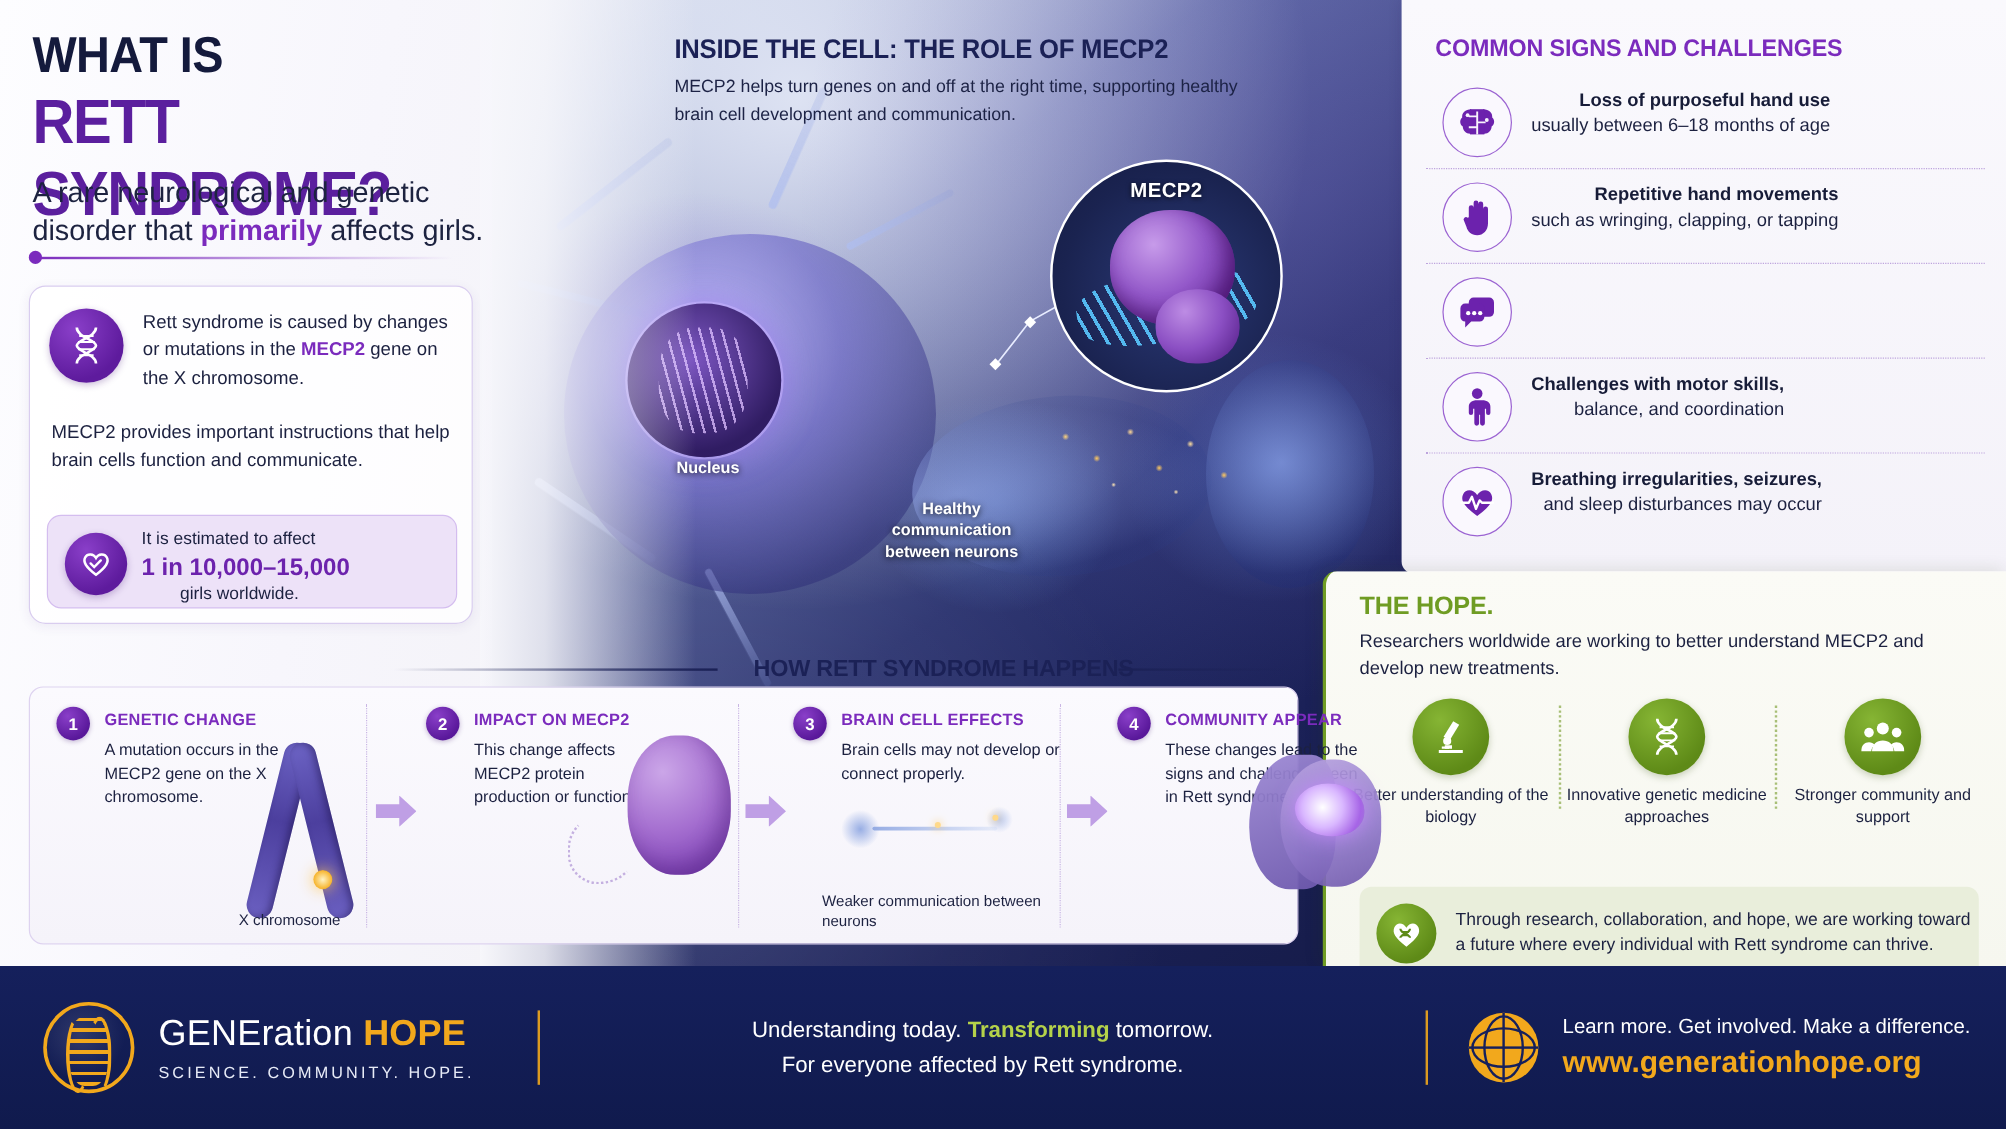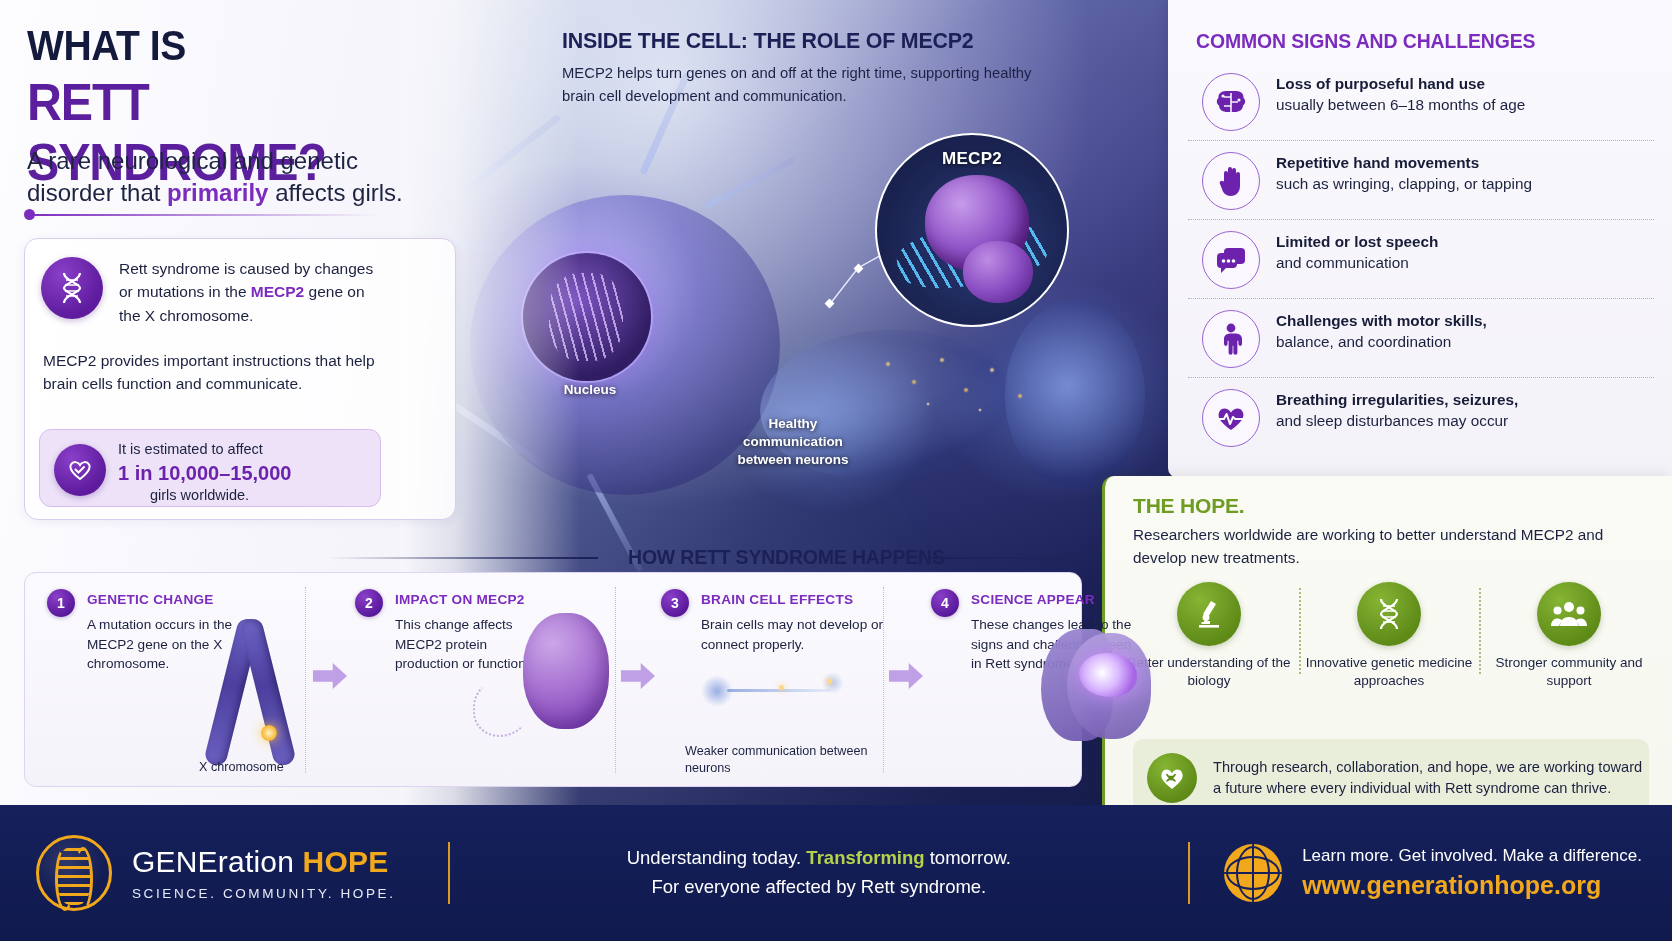--- a/index.html
+++ b/index.html
@@ -139,21 +139,21 @@
   .rule{
     position:absolute; left:28px; top:214px; width:350px; height:2px;
     background:linear-gradient(90deg,#7b2bbd,rgba(123,43,189,0));
   }
   .rule-dot{
     position:absolute; left:24px; top:209px; width:11px; height:11px; border-radius:50%;
     background:#7b2bbd;
   }
 
   .card-main{
-    position:absolute; left:24px; top:238px; width:432px; height:282px;
+    position:absolute; left:24px; top:238px; width:370px; height:282px;
     background:rgba(255,255,255,.82);
     border:1px solid #d9cdef; border-radius:14px;
     box-shadow:0 2px 10px rgba(70,40,130,.07);
   }
   .ic-circle{
     position:absolute; border-radius:50%;
     background:radial-gradient(circle at 34% 28%, #8a3fc9, #5e1b9d 70%);
     display:flex; align-items:center; justify-content:center;
     box-shadow:0 2px 6px rgba(70,20,120,.28);
   }
@@ -199,21 +199,21 @@
     color:#7b2bbd; letter-spacing:-.1px; transform:scaleX(.97); transform-origin:left;
   }
   .signs-list{ position:absolute; left:20px; top:62px; width:466px; }
   .sign-row{ position:relative; display:flex; align-items:flex-start; padding:9px 0 9px 0; min-height:74px; }
   .sign-row + .sign-row{ border-top:1px dotted #bda4dd; }
   .sign-ic{
     flex:0 0 auto; width:58px; height:58px; border-radius:50%;
     border:1.6px solid #9b63d2; background:#faf8fe;
     display:flex; align-items:center; justify-content:center; margin:2px 16px 0 14px;
   }
-  .sign-txt{ padding-top:2px; }
+  .sign-txt{ padding-top:2px;text-align:right; }
   .sign-txt .hd{ font-size:15.3px; font-weight:bold; color:#171c38; line-height:1.4; }
   .sign-txt .bd{ font-size:15.3px; color:#1c2140; line-height:1.4; }
 
   
   .hope-panel{
     position:absolute; left:1102px; top:476px; width:570px; height:329px;
     background:linear-gradient(180deg,#fbfbf6 0%,#f6f7ef 100%);
     border-left:3px solid #6f9c23; border-radius:12px 0 0 0;
     box-shadow:-3px -2px 12px rgba(40,60,10,.10);
   }
@@ -513,24 +513,20 @@
       <div class="sign-row">
         <div class="sign-ic">
           <svg class="ico" width="32" height="28" viewBox="0 0 32 28">
             <path d="M13 2 h13 a4 4 0 0 1 4 4 v8 a4 4 0 0 1 -4 4 h-13 a4 4 0 0 1 -4 -4 v-8 a4 4 0 0 1 4 -4Z" fill="#6c22ad"></path>
             <path d="M6 7 h12 a4 4 0 0 1 4 4 v7 a4 4 0 0 1 -4 4 h-7 l-5 5 v-5 a4 4 0 0 1 -4 -4 v-7 a4 4 0 0 1 4 -4Z" fill="#6c22ad"></path>
             <circle cx="8.5" cy="15" r="1.8" fill="#fff"></circle>
               <circle cx="13.5" cy="15" r="1.8" fill="#fff"></circle>
               <circle cx="18.5" cy="15" r="1.8" fill="#fff"></circle>
           </svg>
         </div>
-        <div class="sign-txt">
-          <div class="hd">Limited or lost speech</div>
-          <div class="bd">and communication</div>
-        </div>
       </div>
 
       <div class="sign-row">
         <div class="sign-ic">
           <svg class="ico" width="24" height="32" viewBox="0 0 24 32">
             <circle cx="12" cy="5" r="4.4" fill="#6c22ad"></circle>
             <path d="M12 10.5 c-4.6 0-7 2.2-7 5.4 v5.2 a1.8 1.8 0 0 0 3.6 0 v-3.4 h1 v12 a2 2 0 0 0 4 0 v-7 h.8 v7 a2 2 0 0 0 4 0 v-12 h1 v3.4 a1.8 1.8 0 0 0 3.6 0 v-5.2 c0-3.2-2.4-5.4-7-5.4 Z" fill="#6c22ad"></path>
           </svg>
         </div>
         <div class="sign-txt">
@@ -649,21 +645,21 @@
         <div class="spark" style="left:96px;top:38px;"></div>
         <div class="spark" style="left:144px;top:32px;"></div>
       </div>
       <div class="cap" style="left:24px;top:170px;width:206px;">Weaker communication between neurons</div>
     </div>
     <div class="step-div" style="left:858px;"></div>
     <div class="arrow" style="left:864px;"></div>
 
     <div class="step" style="left:906px;width:240px;">
       <div class="num">4</div>
-      <div class="hd">SCIENCE APPEAR</div>
+      <div class="hd">COMMUNITY APPEAR</div>
       <div class="bd" style="width:170px;">These changes lead to the signs and challenges seen in Rett syndrome.</div>
       <div class="head-silhouette">
         <div class="hair"></div>
         <div class="face"></div>
         <div class="brain"></div>
       </div>
       <div class="cap" style="left:20px;top:186px;width:120px;"></div>
     </div>
 
   </div>

